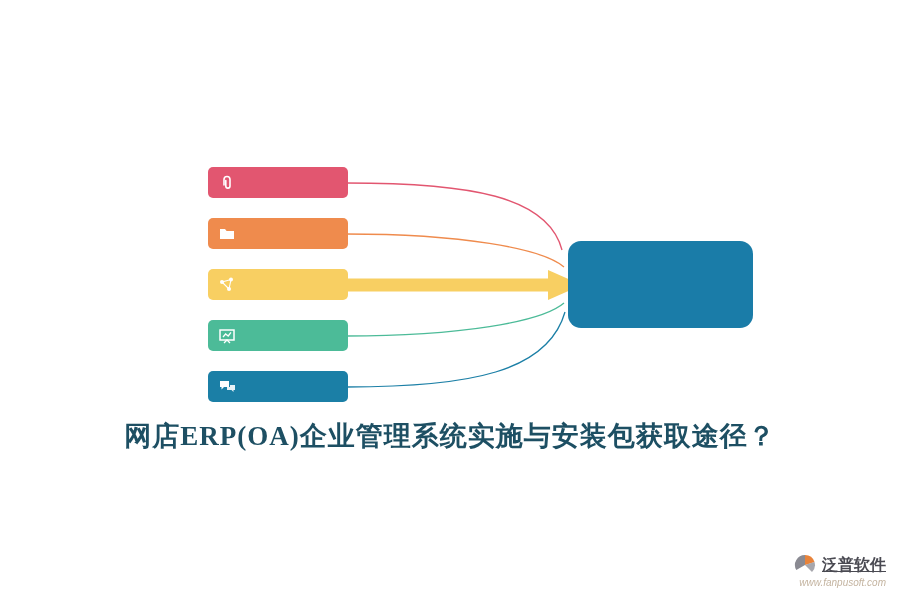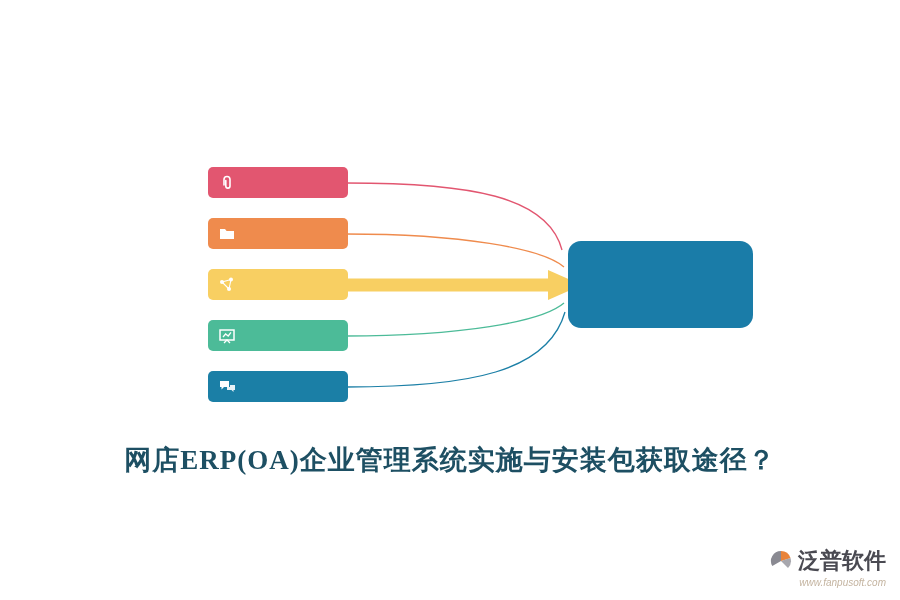--- a/index.html
+++ b/index.html
@@ -12,27 +12,27 @@
   .bar .icon{width:20px;height:20px;display:block;}
 
   .bar-0{top:167px;}
   .bar-1{top:218px;}
   .bar-2{top:269px;}
   .bar-3{top:320px;}
   .bar-4{top:371px;}
 
   .target-box{position:absolute;left:568px;top:241px;width:185px;height:87px;border-radius:13px;}
 
-  .diagram-title{position:absolute;left:0;top:442px;width:900px;text-align:center;
+  .diagram-title{position:absolute;left:0;top:418px;width:900px;text-align:center;
       font-family:"Liberation Serif","DejaVu Serif",serif;
       font-size:27px;letter-spacing:1px;font-weight:600;}
 
   .footer{position:absolute;right:14px;bottom:12px;text-align:right;}
   .footer-row{display:flex;align-items:center;justify-content:flex-end;gap:6px;}
-  .brand-text{font-family:"Liberation Serif","DejaVu Serif",serif;font-size:22px;font-weight:bold;}
+  .brand-text{font-family:"Liberation Serif","DejaVu Serif",serif;font-size:16px;font-weight:bold;text-decoration:underline;}
   .brand-url{font-size:10px;margin-top:1px;font-style:italic;}
 </style>
 </head>
 <body>
 
 <div class="stage">
 
   <svg class="connector-layer" width="900" height="600" viewBox="0 0 900 600">
     <path d="M 346 183 C 470 183, 548 196, 562 250" fill="none" stroke-width="1.3" stroke="#e25670"></path>
     <path d="M 346 234 C 460 234, 542 248, 564 267" fill="none" stroke-width="1.3" stroke="#ef8b4d"></path>

